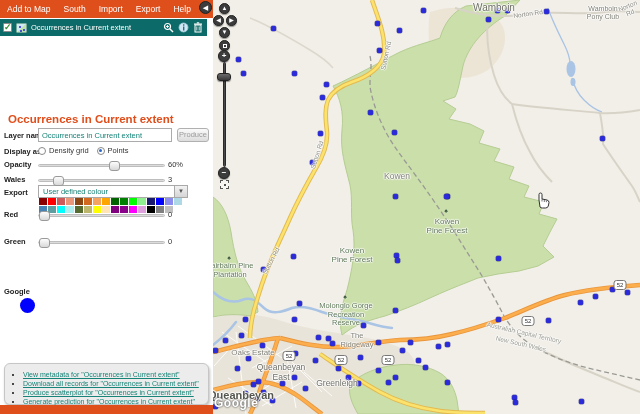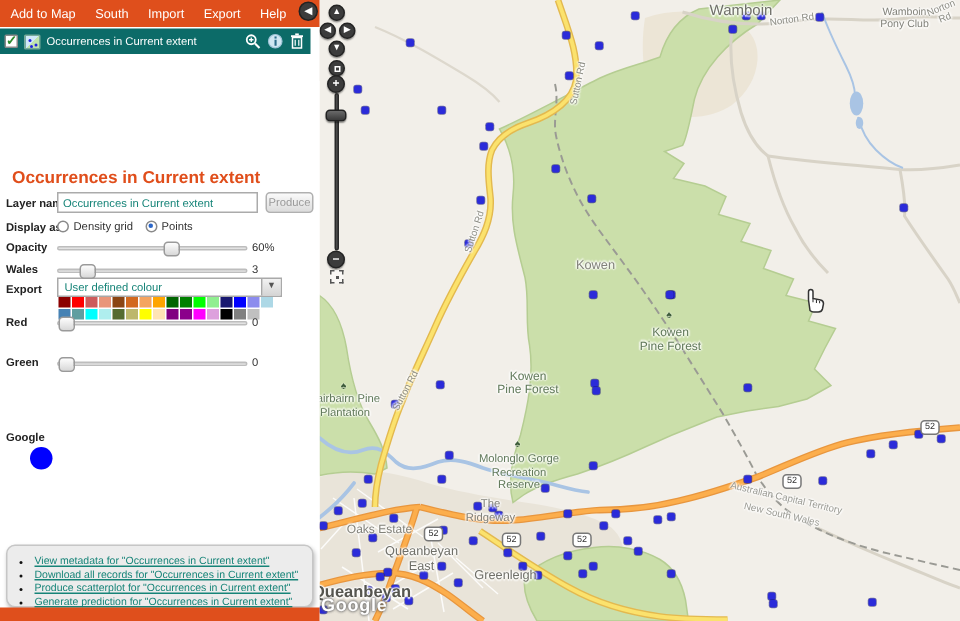--- a/index.html
+++ b/index.html
@@ -275,21 +275,21 @@
         <div class="mlabel loc2" style="left: 184px; top: 172px; font-size: 8.5px; transform: translateX(-50%);">Kowen</div>
         <div class="mlabel park" style="left: 234px; top: 217px; font-size: 8px; transform: translateX(-50%);">Kowen
 Pine Forest</div>
         <div class="mlabel park" style="left: 139px; top: 246px; font-size: 8px; transform: translateX(-50%);">Kowen
 Pine Forest</div>
         <div class="mlabel park" style="left: 17px; top: 262px; font-size: 7.5px; transform: translateX(-50%);">Fairbairn Pine
 Plantation</div>
         <div class="mlabel park" style="left: 133px; top: 302px; font-size: 7.5px; transform: translateX(-50%);">Molonglo Gorge
 Recreation
 Reserve</div>
-        <div class="mlabel loc2" style="left: 114px; top: 332px; font-size: 7.5px; transform: translateX(-50%);">The
+        <div class="mlabel loc2" style="left: 144px; top: 332px; font-size: 7.5px; transform: translateX(-50%);">The
 Ridgeway</div>
         <div class="mlabel loc2" style="left: 40px; top: 348px; font-size: 8px; transform: translateX(-50%);">Oaks Estate</div>
         <div class="mlabel loc" style="left: 68px; top: 363px; font-size: 8.5px; transform: translateX(-50%);">Queanbeyan
 East</div>
         <div class="mlabel loc" style="left: 124px; top: 379px; font-size: 8.5px; transform: translateX(-50%);">Greenleigh</div>
         <div class="mlabel city" style="left: 28px; top: 389px; font-size: 11px; transform: translateX(-50%);">Queanbeyan</div>
         <div class="mlabel border" style="left: 311px; top: 329px; font-size: 6.5px; transform: translateX(-50%) rotate(13deg);">Australian Capital Territory</div>
         <div class="mlabel border" style="left: 308px; top: 340px; font-size: 6.5px; transform: translateX(-50%) rotate(13deg);">New South Wales</div>
       </div>
     <div id="map-shields">

